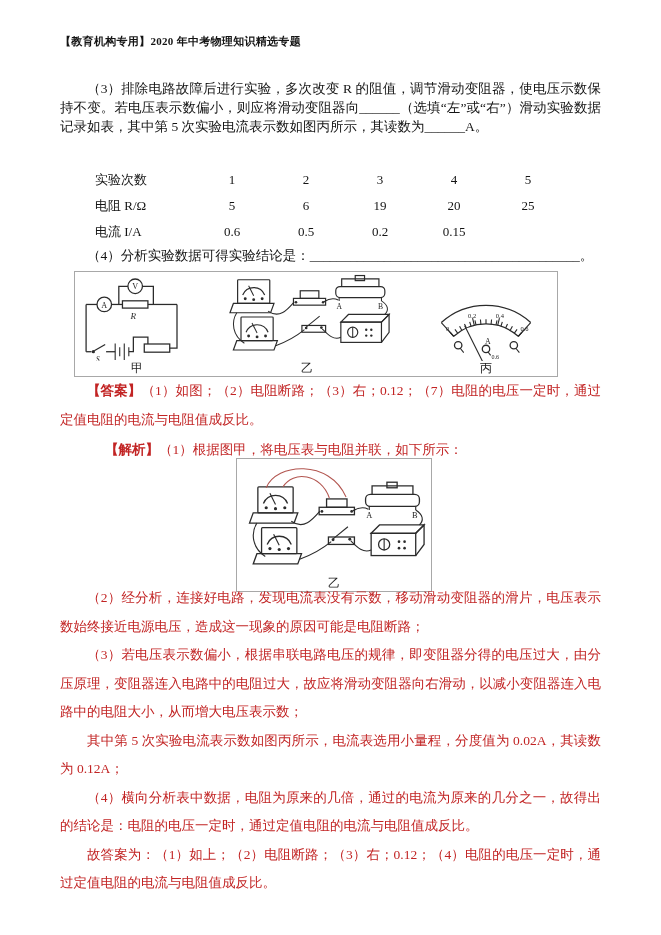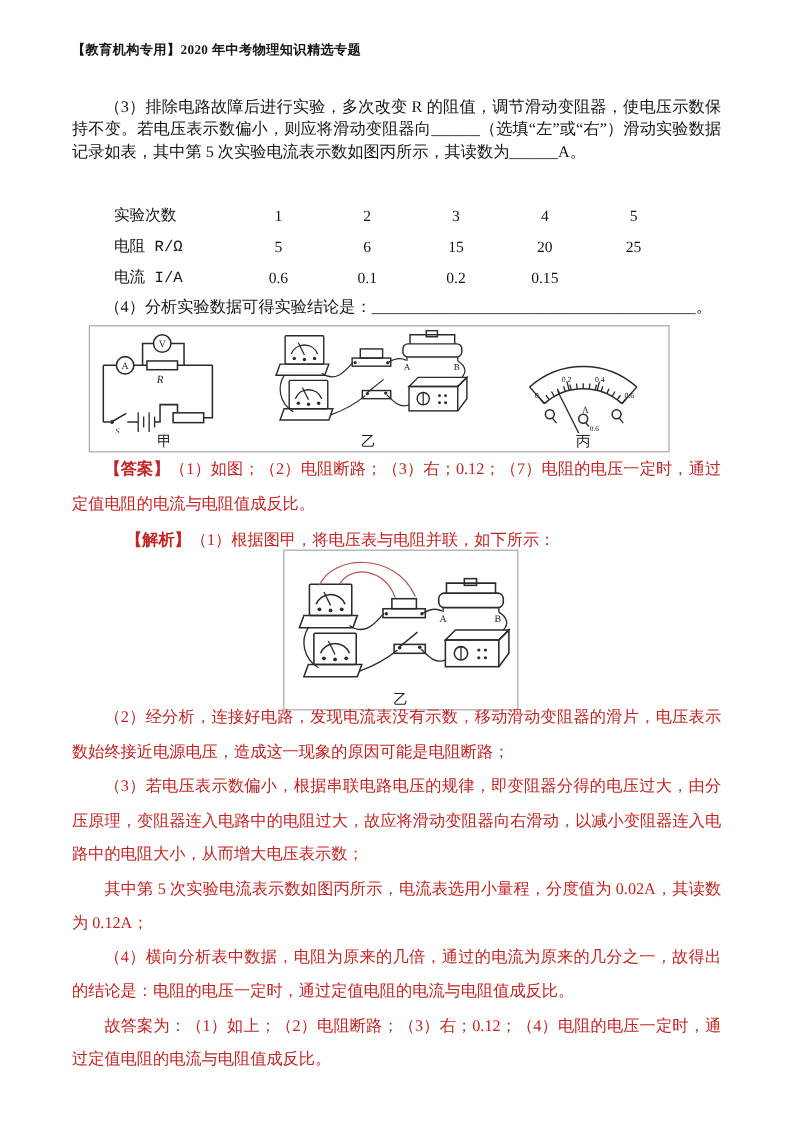--- a/index.html
+++ b/index.html
@@ -10,21 +10,21 @@
     font-family:"Liberation Serif","DejaVu Serif",serif;
   }
   .abs{position:absolute;}
   #doc-header{left:60px;top:34px;font-size:11px;font-weight:bold;letter-spacing:.3px;}
   p{margin:0;}
   .qtext{width:541px;font-size:13.5px;line-height:19px;text-align:justify;text-indent:2em;}
   #q3{left:60px;top:79px;}
   #q4{left:60px;top:246px;}
   #qtable{left:95px;top:167px;width:470px;font-size:13px;}
   .trow{display:flex;height:26px;line-height:26px;}
-  .tlabel{width:100px;text-align:left;font-family:Liberation Mono, monospace;}
+  .tlabel{width:100px;text-align:left;}
   .tcell{flex:1;text-align:center;}
   #figs{
     left:74px;top:271px;width:484px;height:106px;box-sizing:border-box;
     border:1px solid var(--figure_border,#a8a8a8);
     display:flex;align-items:flex-end;justify-content:space-between;
     padding:0 2px;background:#fff;
   }
   .fig{display:flex;flex-direction:column;align-items:center;}
   .figlabel{font-size:12px;line-height:14px;margin-bottom:1px;color:#1c1c1c;}
   .redtext{color:var(--answer_red,#c22424);}
@@ -129,28 +129,28 @@
       <div class="tcell">1</div>
       <div class="tcell">2</div>
       <div class="tcell">3</div>
       <div class="tcell">4</div>
       <div class="tcell">5</div>
     </div>
     <div class="trow">
       <div class="tlabel">电阻 R/Ω</div>
       <div class="tcell">5</div>
       <div class="tcell">6</div>
-      <div class="tcell">15</div>
+      <div class="tcell">19</div>
       <div class="tcell">20</div>
       <div class="tcell">25</div>
     </div>
     <div class="trow">
       <div class="tlabel">电流 I/A</div>
       <div class="tcell">0.6</div>
-      <div class="tcell">0.1</div>
+      <div class="tcell">0.5</div>
       <div class="tcell">0.2</div>
       <div class="tcell">0.15</div>
       <div class="tcell"></div>
     </div>
   </div>
 
   <p id="q4" class="abs qtext">（4）分析实验数据可得实验结论是：________________________________________。</p>
 
   <div id="figs" class="abs">
 

